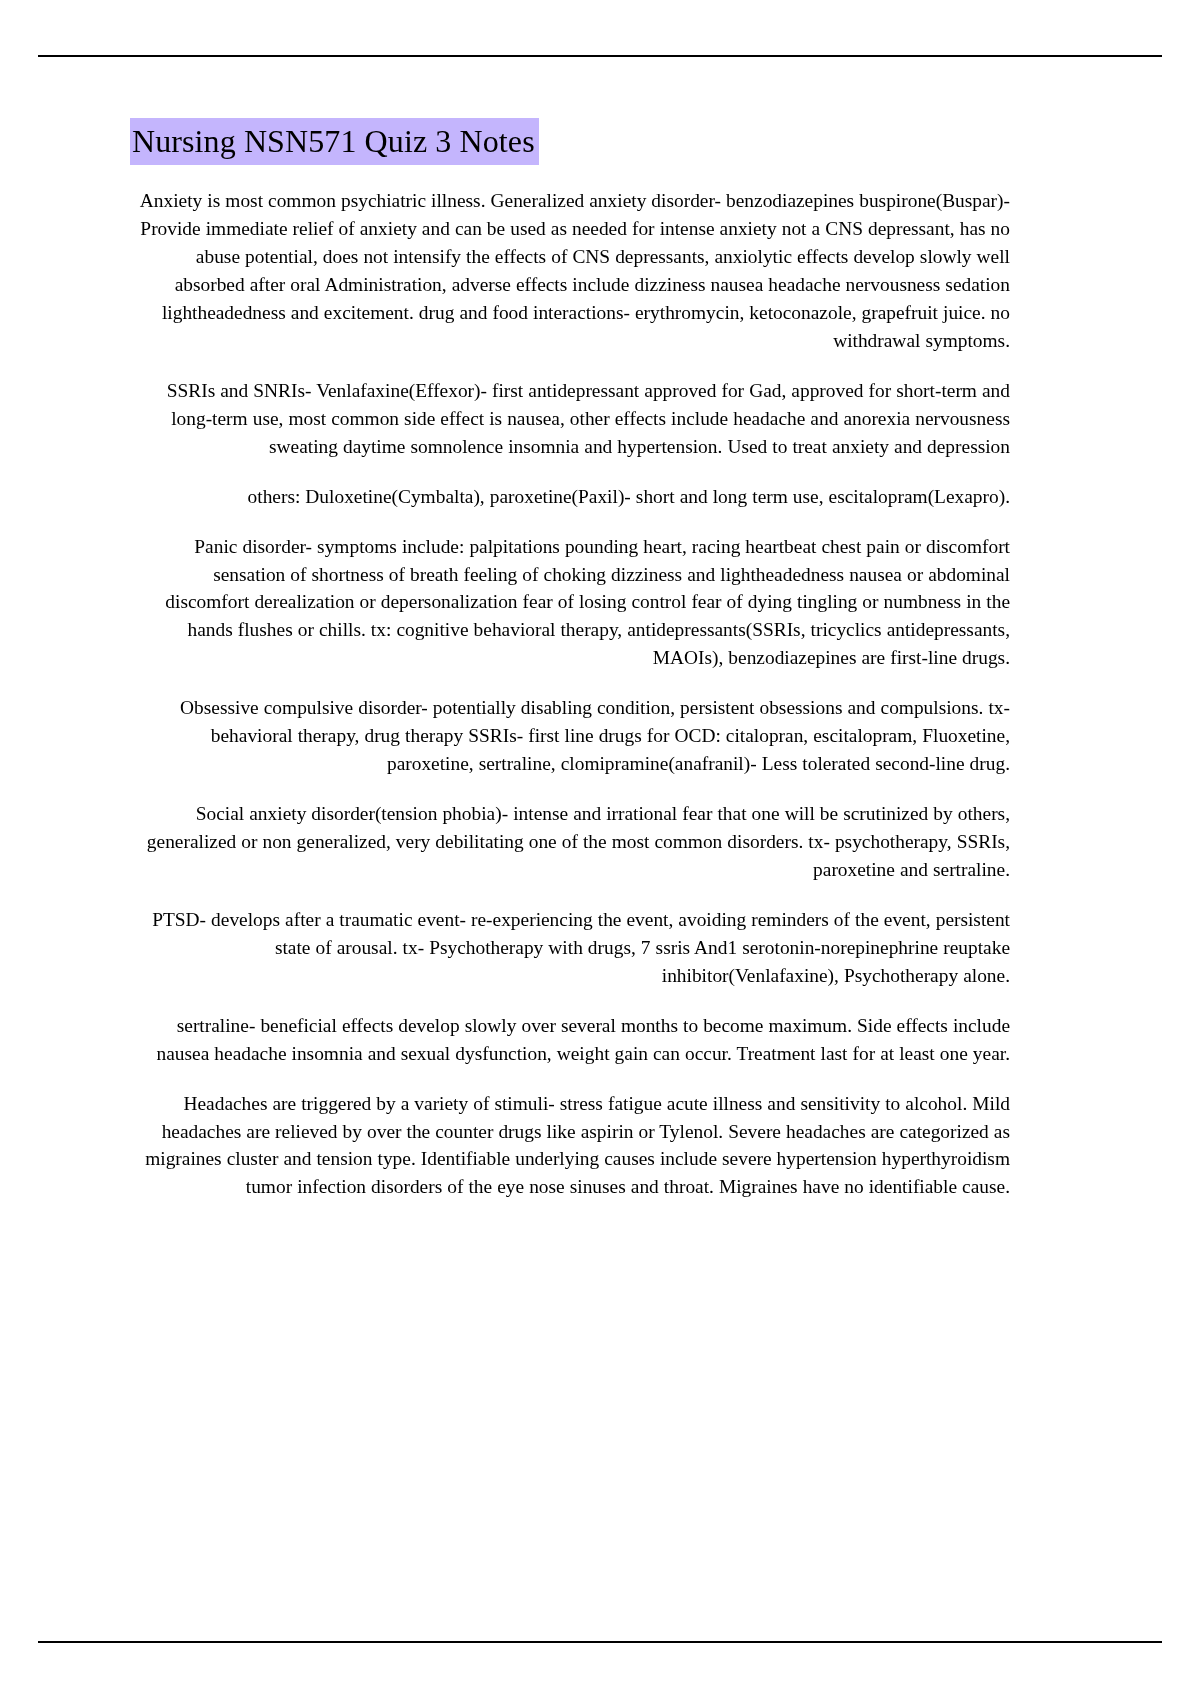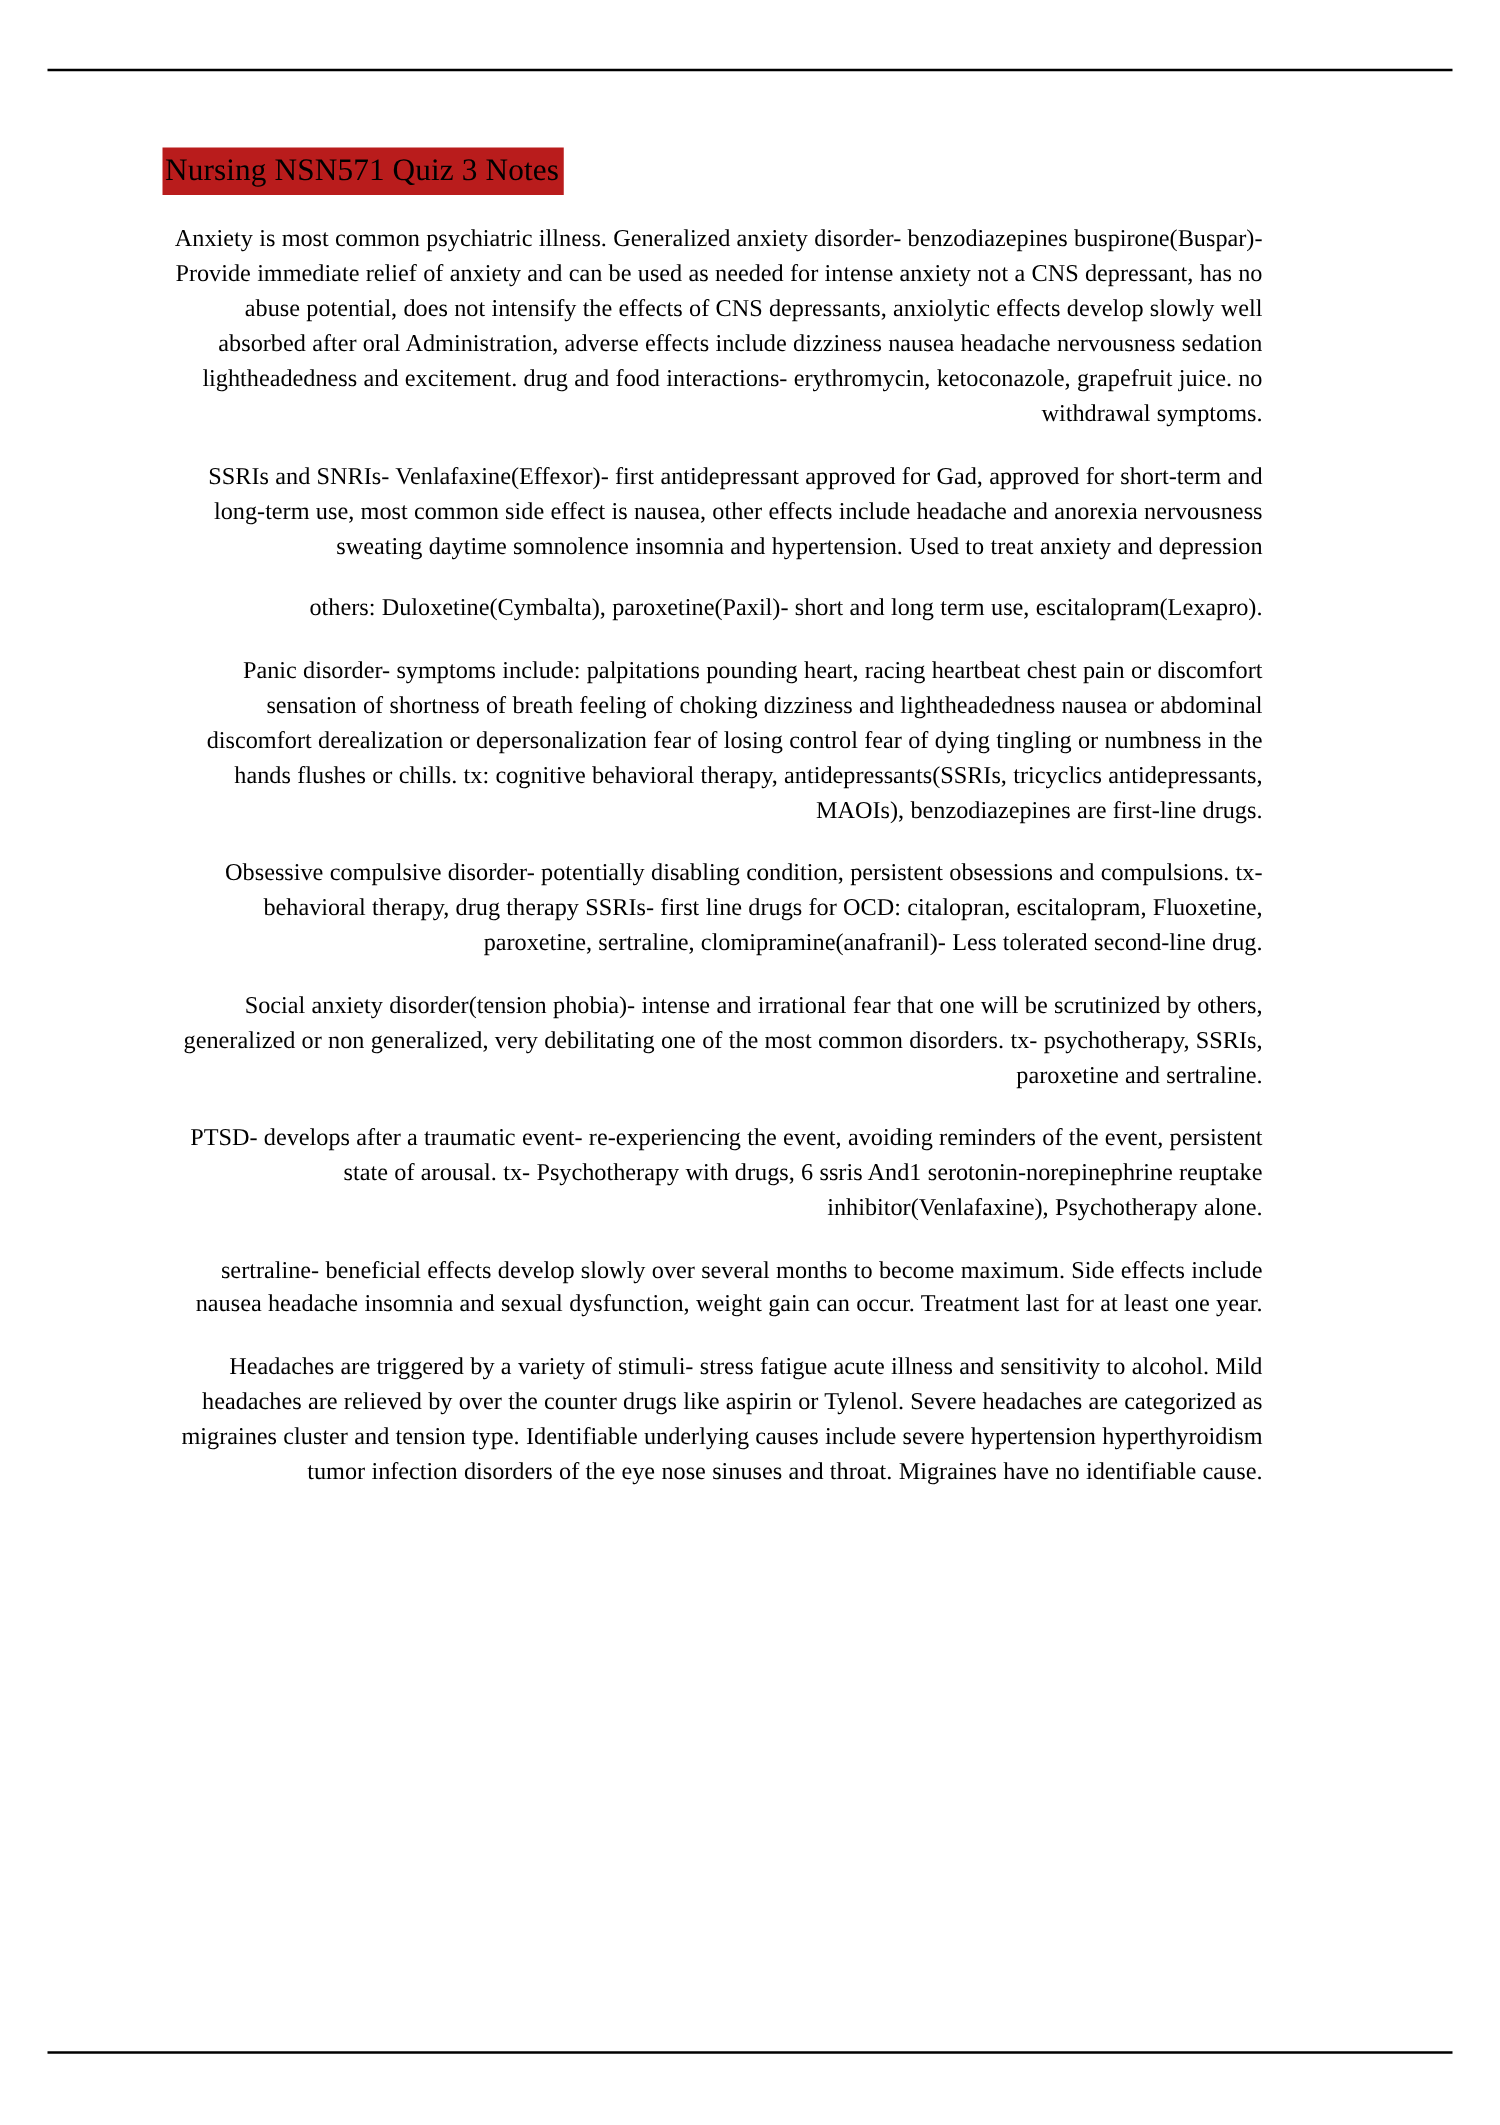--- a/index.html
+++ b/index.html
@@ -40,22 +40,22 @@
     border-top: 2px solid #000000;
   }
   .content {
     position: absolute;
     left: 130px;
     top: 118px;
     width: 880px;
   }
   .doc-title {
     display: inline-block;
-    background: #b91c1c;
-    font-size: 25px;
+    background: #c4b5fd;
+    font-size: 32px;
     line-height: 1.32;
     font-weight: normal;
     letter-spacing: 0.1px;
     margin: 0 0 22px 0;
     padding: 2px 4px 3px 2px;
   }
   .para {
     font-size: 19.4px;
     line-height: 1.44;
     margin: 0 0 22px 0;
@@ -83,21 +83,21 @@
 
 
     <p class="para">others: Duloxetine(Cymbalta), paroxetine(Paxil)- short and long term use, escitalopram(Lexapro).</p>
 
     <p class="para indent">Panic disorder- symptoms include: palpitations pounding heart, racing heartbeat chest pain or discomfort sensation of shortness of breath feeling of choking dizziness and lightheadedness nausea or abdominal discomfort derealization or depersonalization fear of losing control fear of dying tingling or numbness in the hands flushes or chills. tx: cognitive behavioral therapy, antidepressants(SSRIs,  tricyclics antidepressants, MAOIs),  benzodiazepines are first-line drugs.</p>
 
     <p class="para indent">Obsessive compulsive disorder- potentially disabling condition, persistent obsessions and compulsions. tx- behavioral therapy, drug therapy SSRIs- first line drugs for OCD: citalopran, escitalopram, Fluoxetine, paroxetine, sertraline, clomipramine(anafranil)- Less tolerated second-line drug.</p>
 
     <p class="para indent">Social anxiety disorder(tension phobia)- intense and irrational fear that one will be scrutinized by others, generalized or non generalized, very debilitating one of the most common disorders. tx- psychotherapy, SSRIs,  paroxetine and sertraline.</p>
 
-    <p class="para indent">PTSD- develops after a traumatic event- re-experiencing the event, avoiding reminders of the event, persistent state of arousal. tx- Psychotherapy with drugs, 6 ssris And1 serotonin-norepinephrine reuptake inhibitor(Venlafaxine),  Psychotherapy alone.</p>
+    <p class="para indent">PTSD- develops after a traumatic event- re-experiencing the event, avoiding reminders of the event, persistent state of arousal. tx- Psychotherapy with drugs, 7 ssris And1 serotonin-norepinephrine reuptake inhibitor(Venlafaxine),  Psychotherapy alone.</p>
 
     <p class="para">sertraline-  beneficial effects develop slowly over several months to become maximum.  Side effects include nausea headache insomnia and sexual dysfunction,  weight gain can occur. Treatment last for at least one year.</p>
 
     <p class="para">Headaches are triggered by a variety of stimuli- stress fatigue acute illness and sensitivity to alcohol. Mild headaches are relieved by over the counter drugs like aspirin or Tylenol. Severe headaches are categorized as migraines cluster and tension type. Identifiable underlying causes include severe hypertension hyperthyroidism tumor infection disorders of the eye nose sinuses and throat.  Migraines have no  identifiable cause.</p>
 
   </div>
 
   <div class="rule-bottom"></div>
 
 </div>

